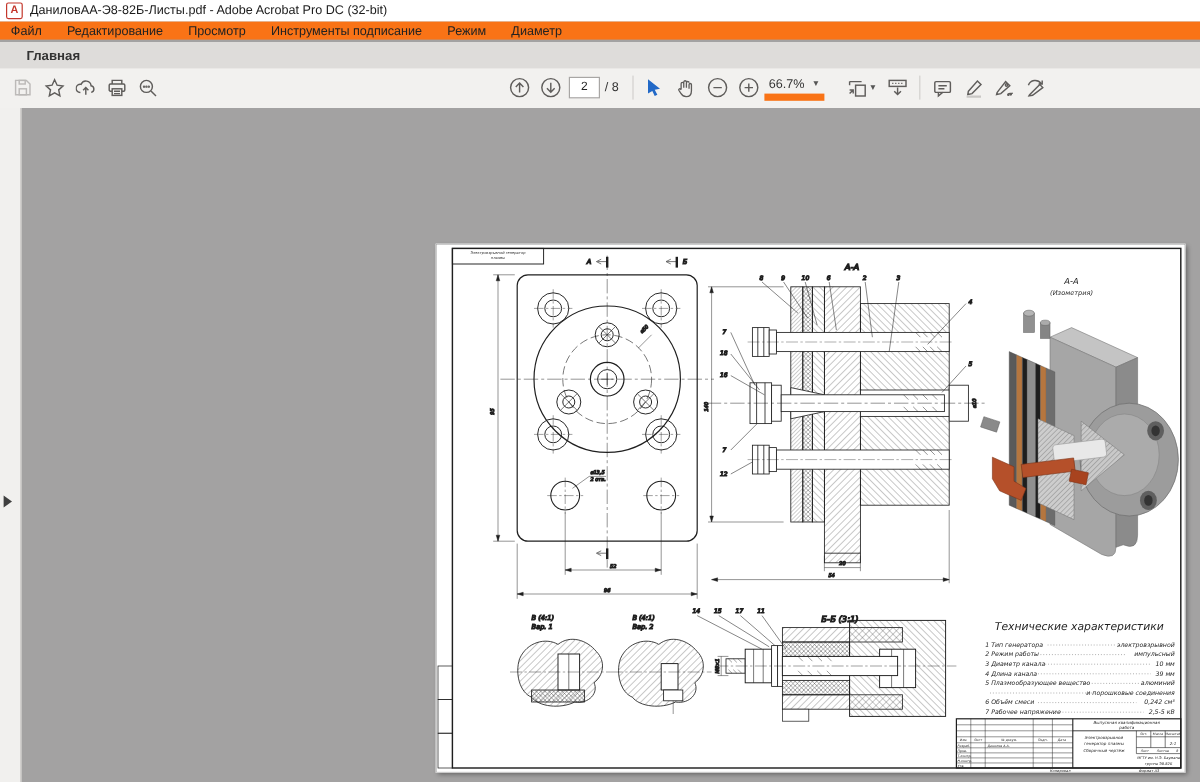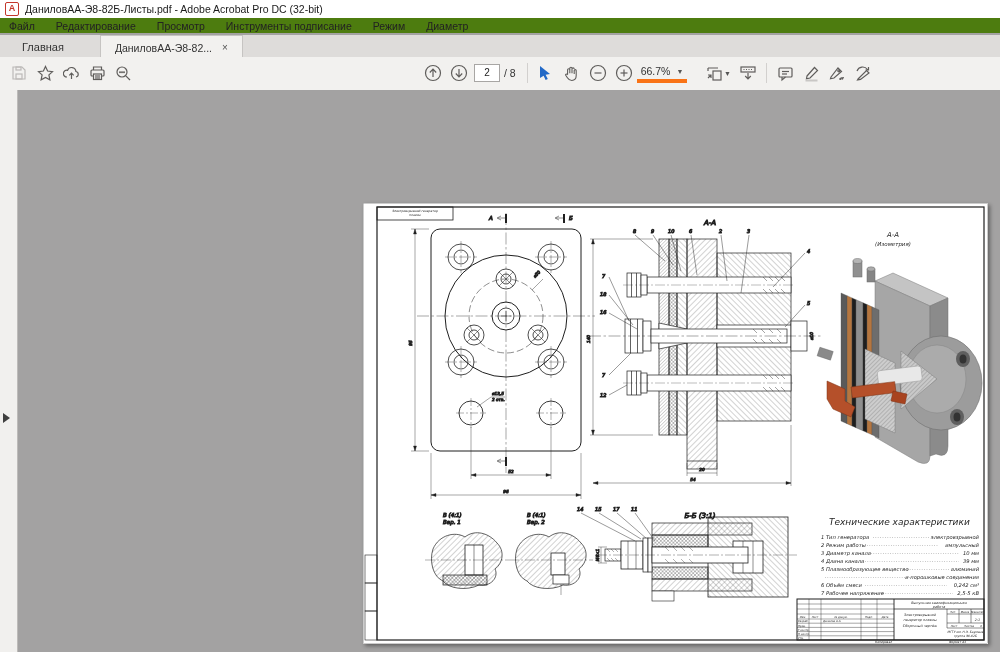--- a/index.html
+++ b/index.html
@@ -1,36 +1,36 @@
 <!DOCTYPE html>
 <html><head>
 <meta charset="utf-8">
 <style>
   html,body{margin:0;padding:0;width:1000px;height:652px;overflow:hidden;
     font-family:"Liberation Sans",sans-serif;background:#a3a2a2;-webkit-user-select:none;user-select:none;}
   .titlebar{position:absolute;left:0;top:0;width:1000px;height:18px;background:#ffffff;display:flex;align-items:center;}
   .app-icon{width:12px;height:12px;margin:0 6px 0 5px;background:#fff;border:1px solid #c4372c;border-radius:2px;
     color:#c4372c;font-size:9px;font-weight:bold;line-height:11px;text-align:center;}
   .title-text{font-size:10.5px;color:#1b1b1b;}
-  .menubar{position:absolute;left:0;top:18px;width:1000px;height:15px;background:#4d7c0f;display:flex;align-items:center;}
+  .menubar{position:absolute;left:0;top:18px;width:1000px;height:15px;background:#f97316;display:flex;align-items:center;}
   .menu-item{font-size:10.5px;color:#222;margin-left:21px;cursor:default;}
   .menu-item:first-child{margin-left:9px;}
-  .tabbar{position:absolute;left:0;top:35px;width:1000px;height:24px;background:#dedcda;display:flex;align-items:flex-start;}
+  .tabbar{position:absolute;left:0;top:35px;width:1000px;height:24px;background:#dedcda;display:flex;align-items:flex-start;font-weight:bold;}
   .tab{font-size:11px;color:#333;padding:0 22px;height:24px;display:flex;align-items:center;}
   .tab.doc{background:#f2f1ef;border:1px solid #c6c4c2;border-bottom:none;height:23px;margin-left:14px;
     font-size:10.5px;color:#333;padding:0 14px;display:flex;gap:10px;align-items:center;}
   .tab-close{font-size:10px;color:#555;}
   .toolbar{position:absolute;left:0;top:57px;width:1000px;height:33px;background:#f2f1ef;border-bottom:1px solid #c9c7c5;}
   .tb-group{position:absolute;top:0;height:32px;display:flex;align-items:center;}
   .tb-btn{width:26px;height:26px;display:flex;align-items:center;justify-content:center;}
   .tb-sep{width:1px;height:20px;background:#d2d0ce;margin:0 5px;}
   .page-input{width:24px;height:16px;border:1px solid #a8a6a4;background:#fff;font-size:10px;text-align:center;
     line-height:16px;color:#222;margin:0 4px 0 2px;}
   .page-total{font-size:10.5px;color:#333;margin-right:6px;}
-  .zoom-box{font-size:10.5px;color:#333;border-bottom:4px solid #f97316;padding:2px 4px;display:flex;align-items:center;gap:6px;}
+  .zoom-box{font-size:10.5px;color:#333;border-bottom:6px solid #f97316;padding:2px 4px;display:flex;align-items:center;gap:6px;}
   .caret{font-size:7px;color:#555;}
   .doc-area{position:absolute;left:0;top:90px;width:1000px;height:562px;background:#a3a2a2;}
   .nav-strip{position:absolute;left:0;top:0;width:17px;height:562px;background:#f1f0ee;border-right:1px solid #bdbbb9;}
   .nav-toggle{position:absolute;left:3px;top:323px;width:0;height:0;border-left:7px solid #3f3f3f;
     border-top:5px solid transparent;border-bottom:5px solid transparent;}
   .page{position:absolute;left:363px;top:113px;width:625px;height:441px;background:#ffffff;
     box-shadow:2px 2px 4px rgba(0,0,0,.4);}
   svg text{fill:#1f1f1f;}
   .lbl{font:italic 7px "DejaVu Sans",sans-serif;}
   .lbl2{font:italic 5.5px "DejaVu Sans",sans-serif;}
@@ -54,24 +54,20 @@
   <span class="menu-item">Файл</span>
   <span class="menu-item">Редактирование</span>
   <span class="menu-item">Просмотр</span>
   <span class="menu-item">Инструменты подписание</span>
   <span class="menu-item">Режим</span>
   <span class="menu-item">Диаметр</span>
 </div>
 
 <div class="tabbar">
   <div class="tab">Главная</div>
-  <div class="tab doc">
-    <span>ДаниловАА-Э8-82...</span>
-    <span class="tab-close">×</span>
-  </div>
 </div>
 
 <div class="toolbar">
   <div class="tb-group" style="left:6px;">
     <div class="tb-btn">
       <svg width="16" height="16" viewBox="0 0 16 16" fill="none" stroke="#bcbab8" stroke-width="1.2">
         <path d="M2 2 h9 l3 3 v9 h-12 z"></path>
           <rect x="5" y="9" width="6" height="5"></rect>
           <rect x="5" y="2" width="5" height="3"></rect>
       </svg>

